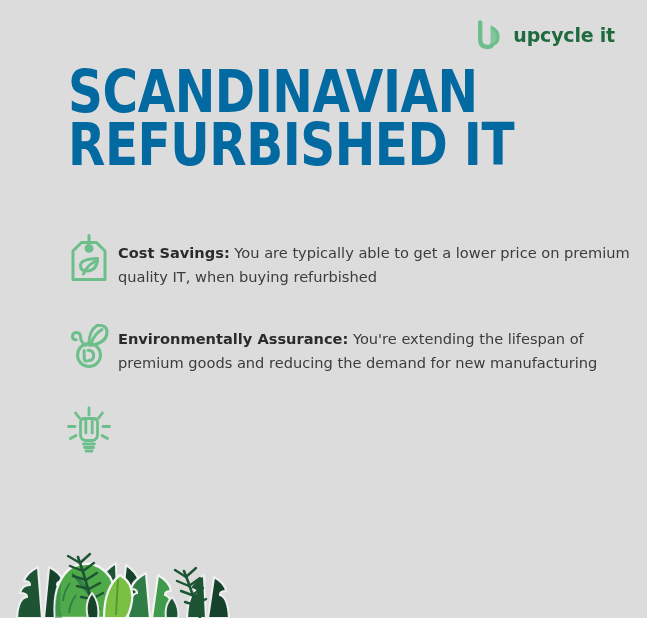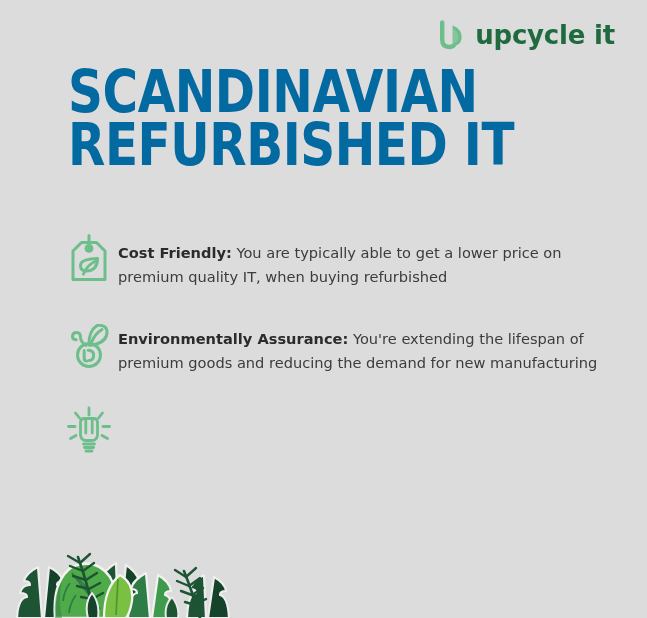--- a/index.html
+++ b/index.html
@@ -24,21 +24,21 @@
     align-items: center;
     gap: 10px;
   }
   .logo-mark {
     width: 26px;
     height: 30px;
     display: block;
   }
   .logo-word {
     font-family: "DejaVu Sans", sans-serif;
-    font-size: 26px;
+    font-size: 19px;
     font-weight: bold;
     color: #1f6b3f;
     letter-spacing: -0.2px;
     line-height: 1;
     white-space: nowrap;
   }
 
   
   .headline {
     position: absolute;
@@ -138,21 +138,21 @@
         </g>
         <circle cx="23" cy="14.4" r="4.4" fill="#6cbf8b"></circle>
         <g fill="none" stroke="#6cbf8b" stroke-width="3" stroke-linecap="round" stroke-linejoin="round">
           <path d="M31.5 24.5 Q31.5 36.5 20.5 37 Q14.5 37 14.5 31.5
                    Q14.5 25 31.5 24.5 Z"></path>
           <path d="M29 27.5 Q21 31 17.5 40"></path>
         </g>
       </svg>
     </div>
     <div class="feature-text">
-      <span class="lead">Cost Friendly:</span><span> You are typically able to get a lower price on premium quality IT, when buying refurbished</span>
+      <span class="lead">Cost Savings:</span><span> You are typically able to get a lower price on premium quality IT, when buying refurbished</span>
     </div>
   </div>
 
   <div class="feature">
     <div class="feature-icon">
       <svg viewBox="0 0 46 48" aria-hidden="true">
         <g fill="none" stroke="#6cbf8b" stroke-width="3" stroke-linecap="round" stroke-linejoin="round">
 
           <path d="M23 25 Q22.5 11 31 5.5 Q40.5 4.5 41 11.5
                    Q41.5 21 29 24.5 Q25.5 25.5 23 25 Z"></path>

